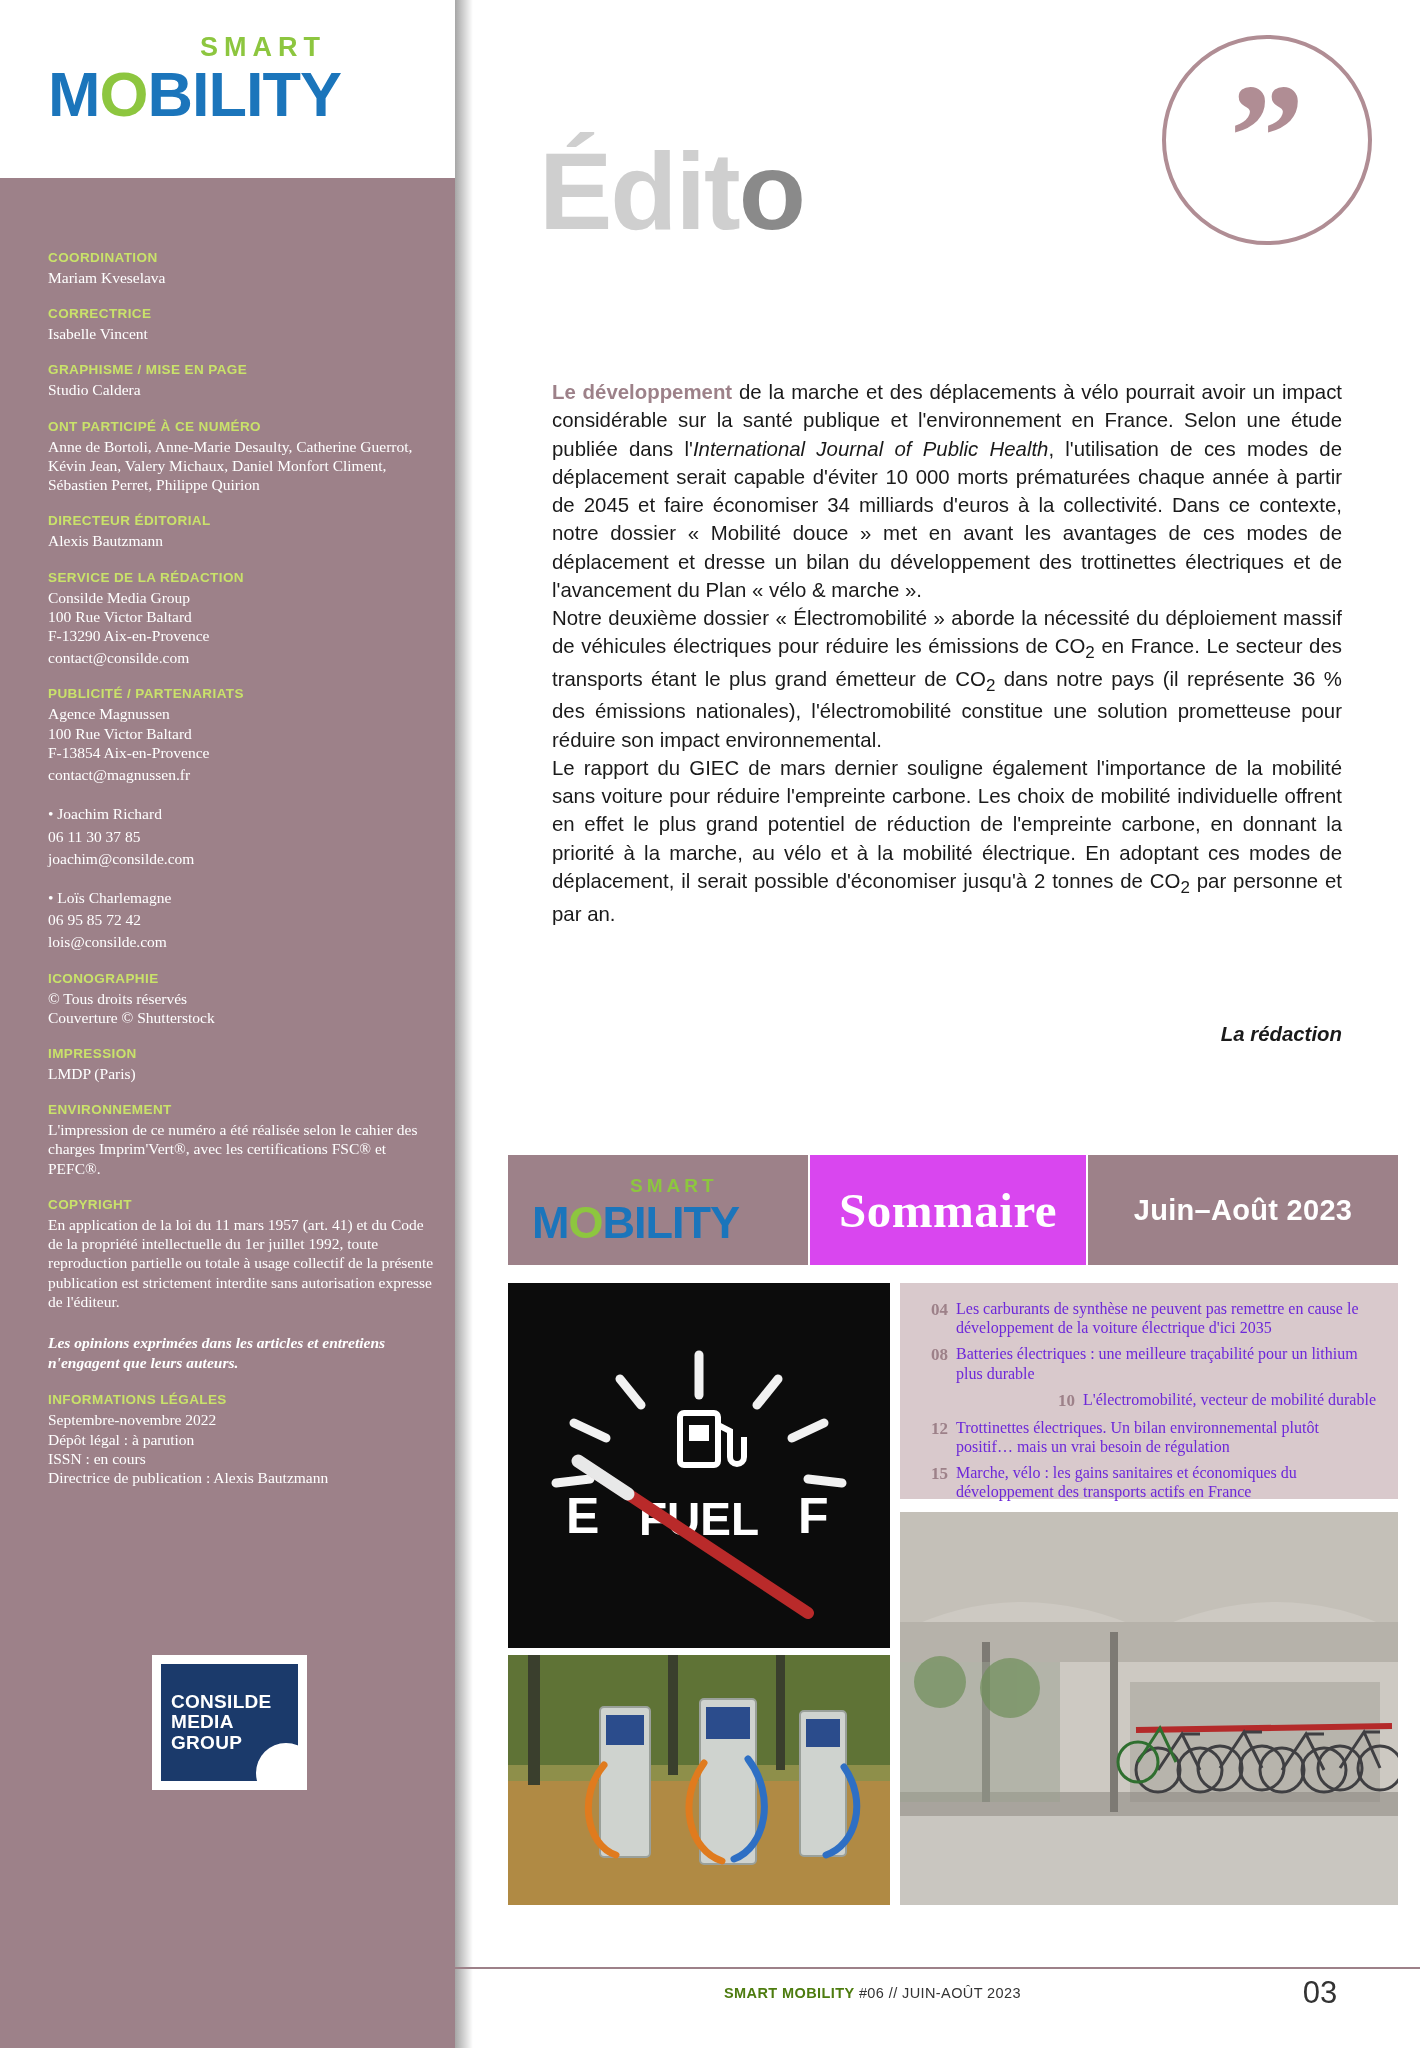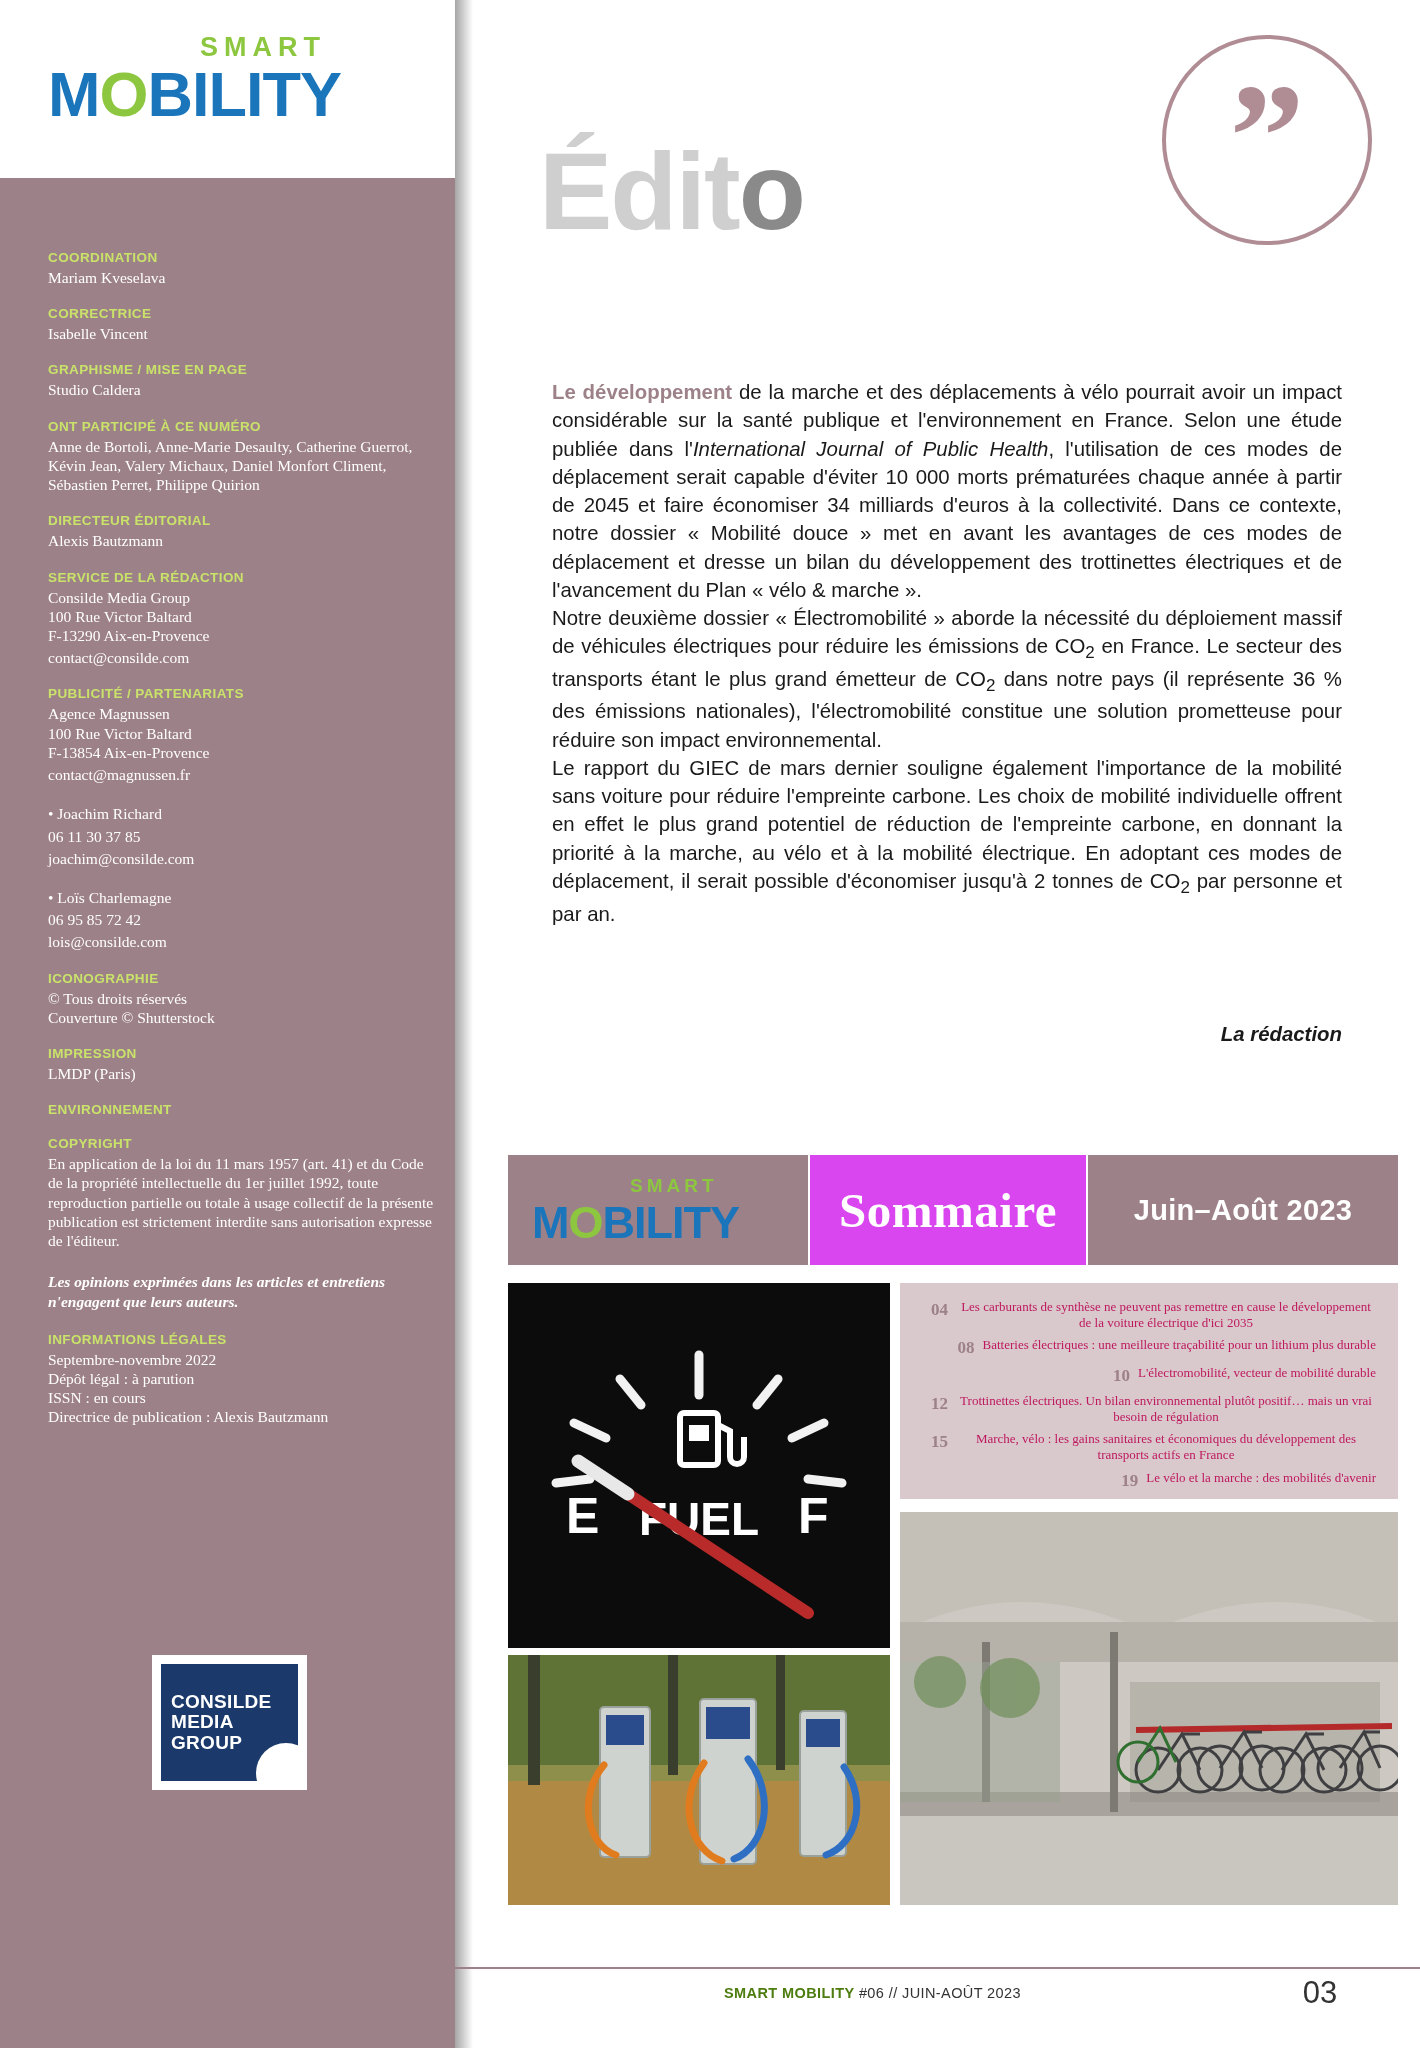--- a/index.html
+++ b/index.html
@@ -175,22 +175,22 @@
   }
   .toc-item {
     display: flex; align-items: flex-start; justify-content: flex-end;
     margin-bottom: 7px;
   }
   .toc-num {
     font-family: "Liberation Serif", serif; font-size: 17px; color: #9d8189;
     font-weight: bold; margin-right: 8px; padding-top: 1px; flex: none;
   }
   .toc-txt {
-    font-family: "Liberation Serif", serif; font-size: 13px; color: #be185d;
-    line-height: 1.2; text-align: center; max-width: 420px;
+    font-family: "Liberation Serif", serif; font-size: 16px; color: #6d28d9;
+    line-height: 1.2; text-align: left; max-width: 420px;
   }
 
   
   .footer-line {
     position: absolute; left: 455px; top: 1967px; width: 965px; height: 2px;
     background: #9d8189;
   }
   .footer-text {
     position: absolute; left: 455px; top: 1985px; width: 835px;
     text-align: center;
@@ -259,20 +259,21 @@
     <div class="cred-b it">lois@consilde.com</div>
 
     <div class="cred-h">ICONOGRAPHIE</div>
     <div class="cred-b" style="white-space: pre-line;">© Tous droits réservés
 Couverture © Shutterstock</div>
 
     <div class="cred-h">IMPRESSION</div>
     <div class="cred-b">LMDP (Paris)</div>
 
     <div class="cred-h">ENVIRONNEMENT</div>
+    <div class="cred-b">L'impression de ce numéro a été réalisée selon le cahier des charges Imprim'Vert®, avec les certifications FSC® et PEFC®.</div>
 
     <div class="cred-h">COPYRIGHT</div>
     <div class="cred-b">En application de la loi du 11 mars 1957 (art. 41) et du Code de la propriété intellectuelle du 1er juillet 1992, toute reproduction partielle ou totale à usage collectif de la présente publication est strictement interdite sans autorisation expresse de l'éditeur.</div>
 
     <div class="cred-note">Les opinions exprimées dans les articles et entretiens n'engagent que leurs auteurs.</div>
 
     <div class="cred-h">INFORMATIONS LÉGALES</div>
     <div class="cred-b" style="white-space: pre-line;">Septembre-novembre 2022
 Dépôt légal : à parution
 ISSN : en cours

